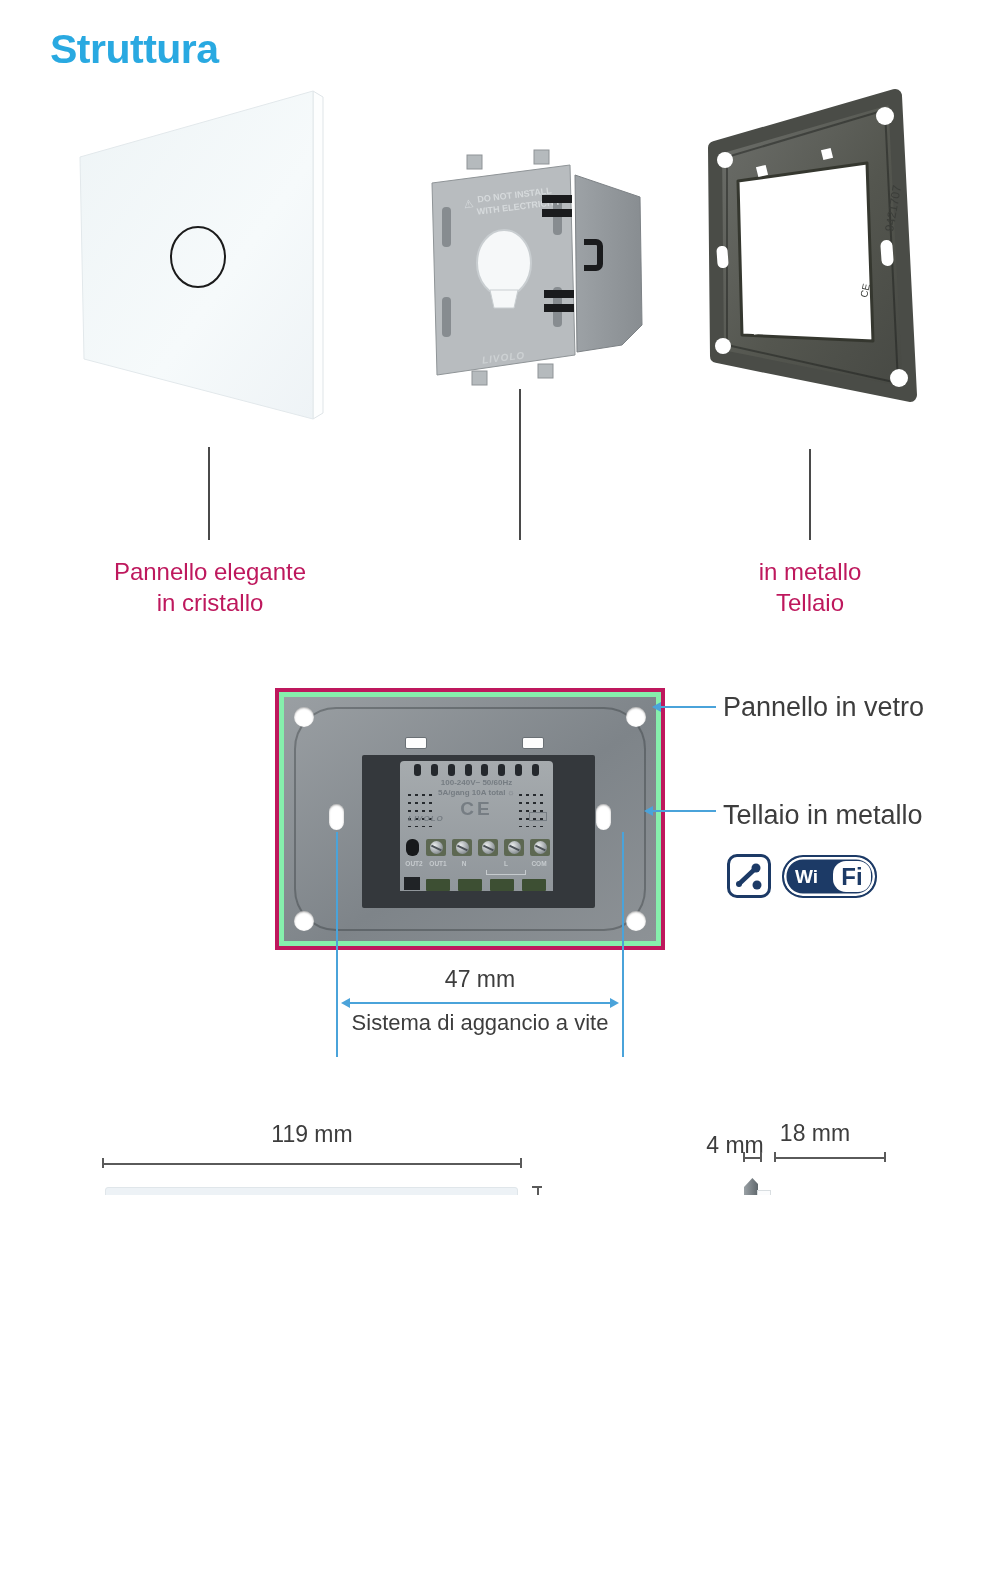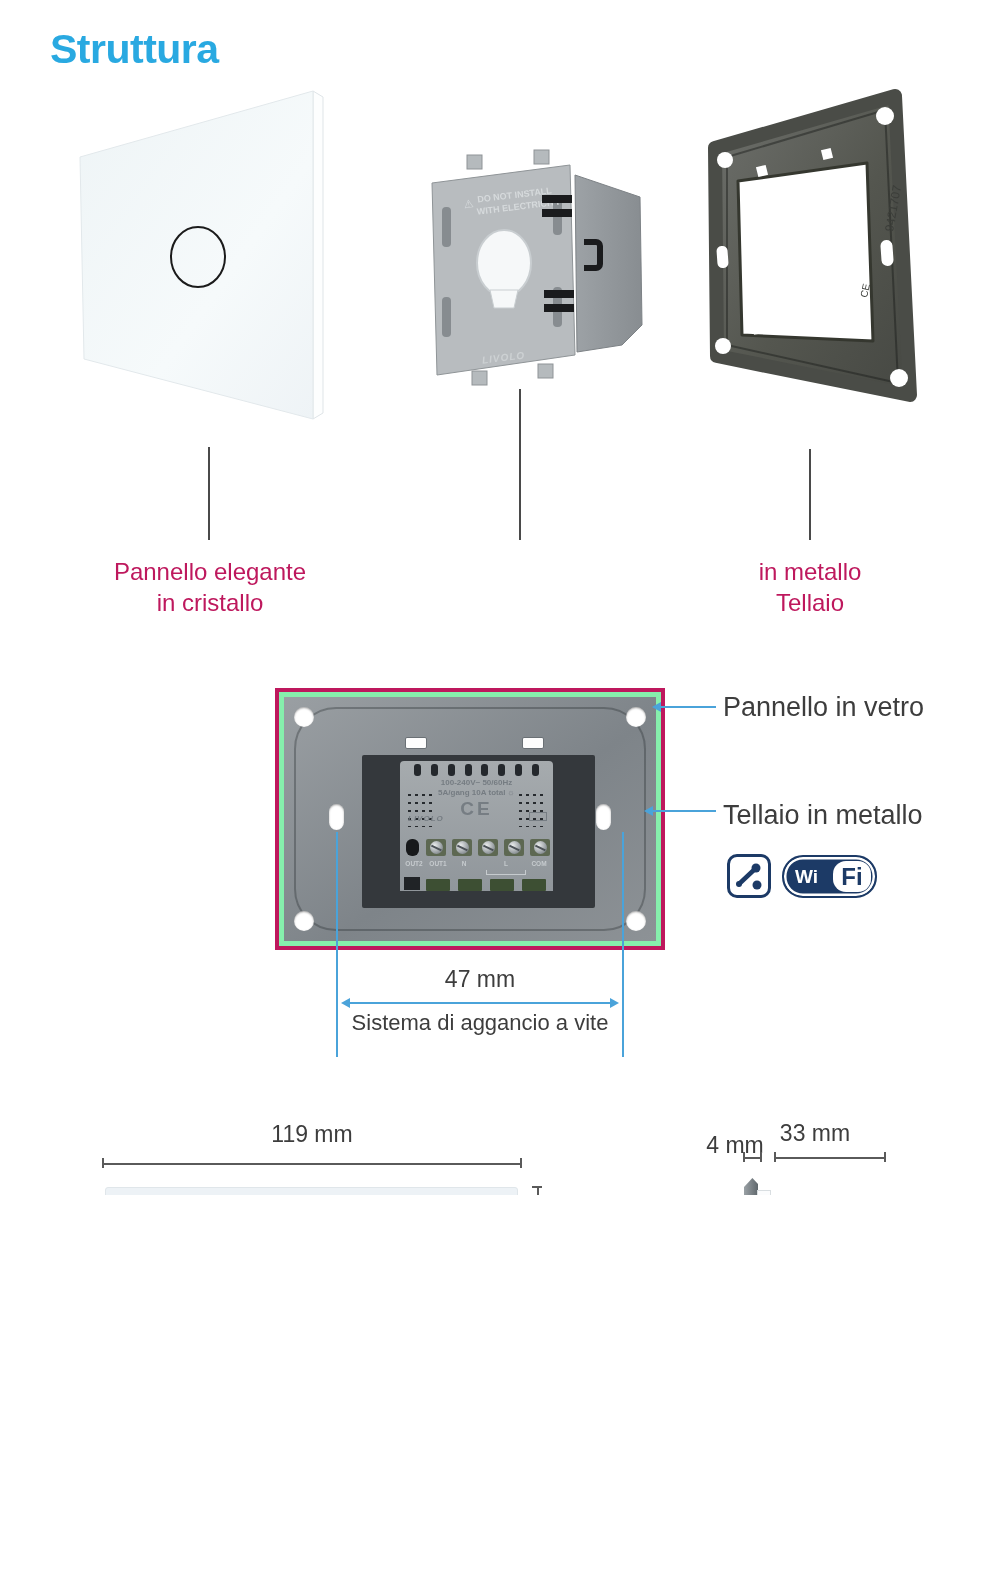--- a/index.html
+++ b/index.html
@@ -271,21 +271,21 @@
   <div class="front-panel">
     <div class="front-circle"></div>
   </div>
 
   <div class="tick-h" style="left:532px;top:1186px;"></div>
   <div class="dline-v" style="left:537px;top:1187px;height:290px;"></div>
   <div class="tick-h" style="left:532px;top:1476px;"></div>
   <div class="dim-rot">78 mm</div>
 
   <div class="dim-text" style="left:700px;width:70px;top:1120px;margin-top:12px;">4 mm</div>
-  <div class="dim-text" style="left:765px;width:100px;top:1120px;">33 mm</div>
+  <div class="dim-text" style="left:765px;width:100px;top:1120px;">18 mm</div>
   <div class="tick-v" style="left:743px;top:1152px;"></div>
   <div class="dline-h" style="left:744px;top:1157px;width:17px;"></div>
   <div class="tick-v" style="left:760px;top:1152px;"></div>
   <div class="tick-v" style="left:774px;top:1152px;"></div>
   <div class="dline-h" style="left:775px;top:1157px;width:110px;"></div>
   <div class="tick-v" style="left:884px;top:1152px;"></div>
 
   <div class="sv-glass"></div>
   <div class="sv-white"></div>
   <div class="sv-plate"></div>

